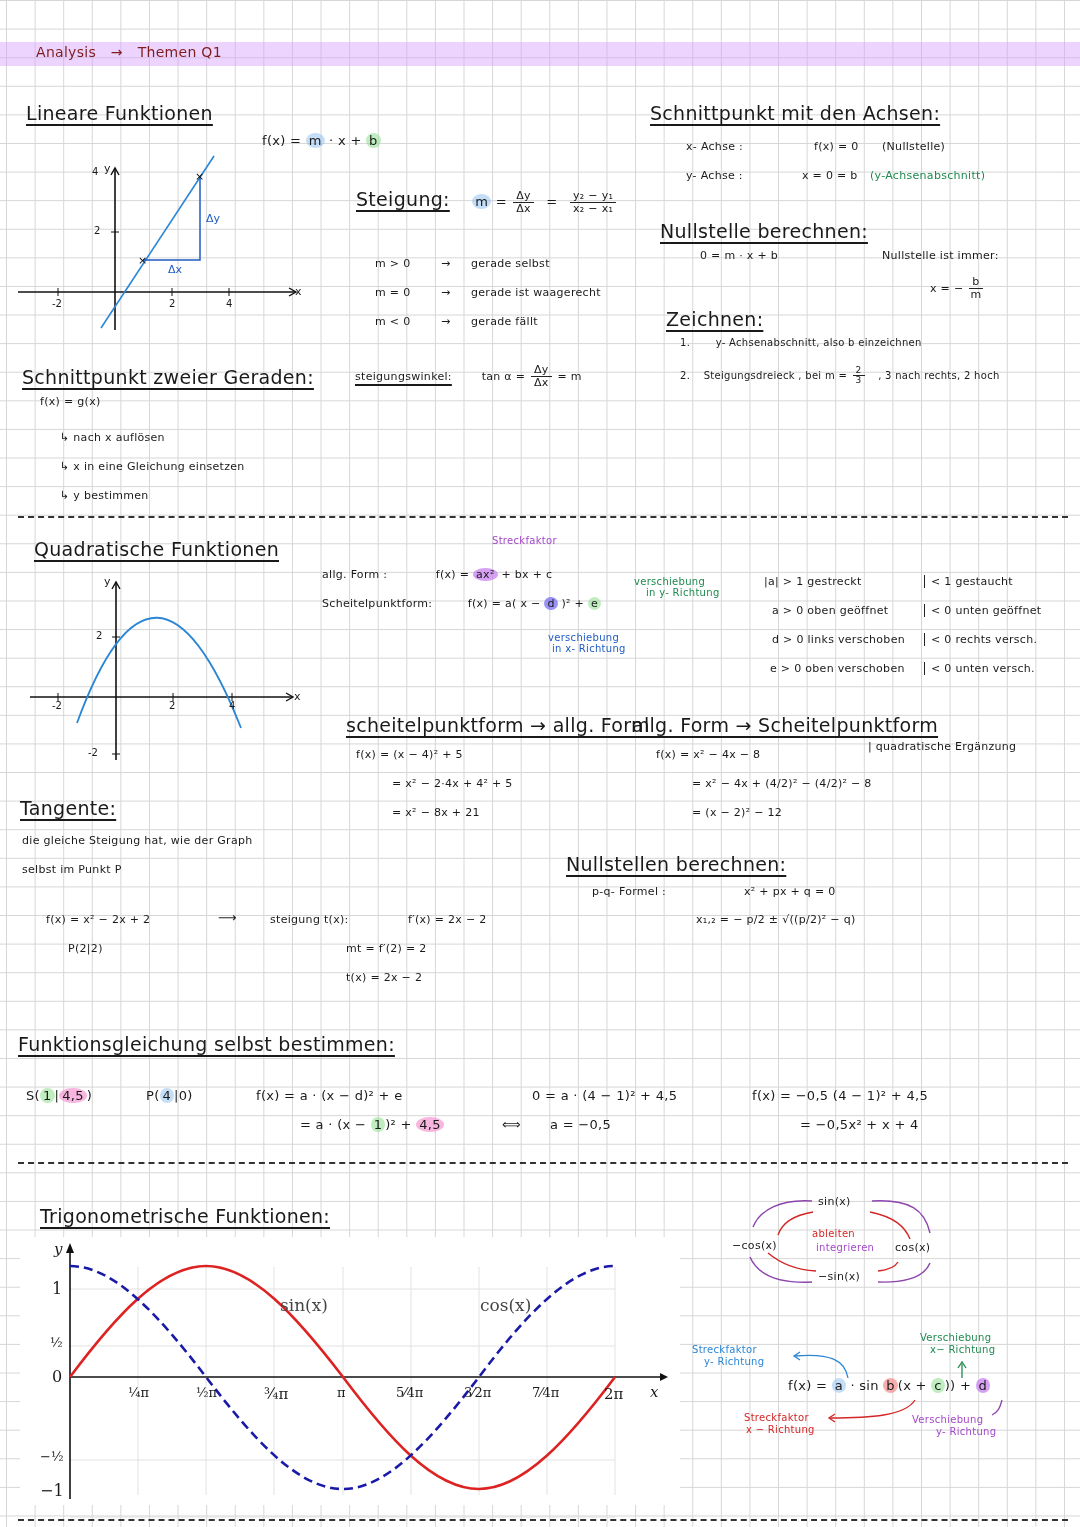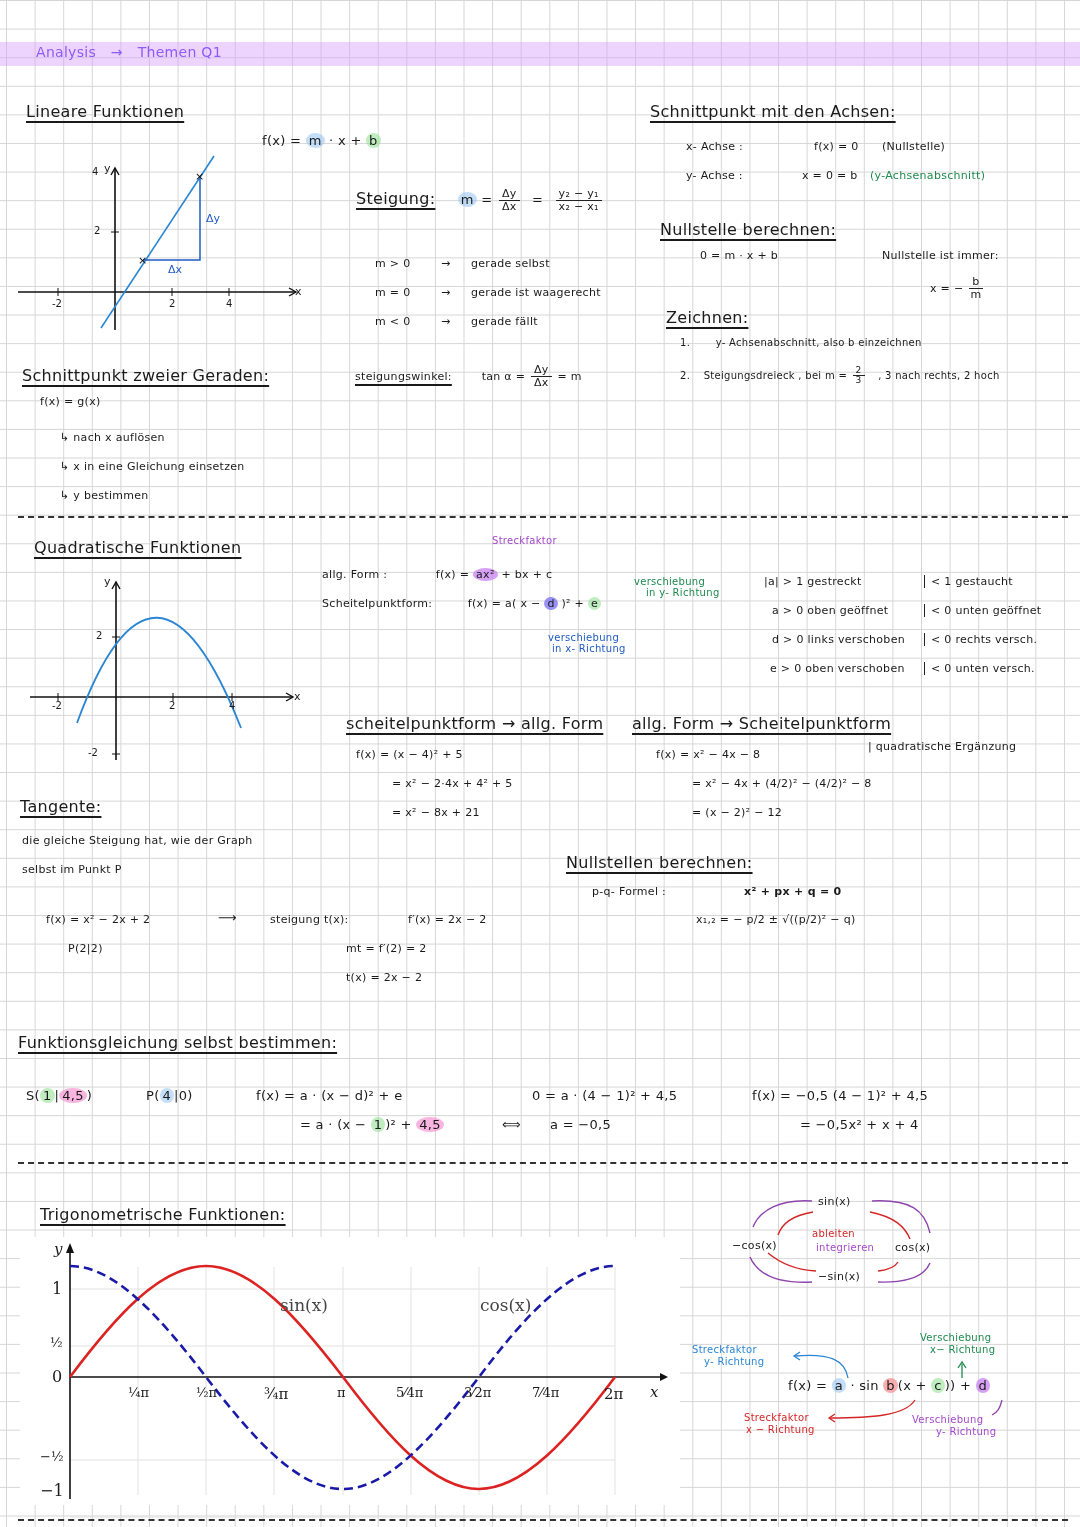--- a/index.html
+++ b/index.html
@@ -11,23 +11,23 @@
       linear-gradient(to bottom, #d6d6d6 1px, transparent 1px);
     background-size: 28.6px 28.6px;
     background-position: 6px 0px;
     font-family: "DejaVu Sans", sans-serif;
     color:#1a1a1a;
   }
   .abs { position:absolute; white-space:nowrap; }
   .hand { font-family:"DejaVu Sans", sans-serif; font-size:13px; letter-spacing:0.3px; }
   .small { font-size:11px; }
   .tiny { font-size:10px; }
-  .heading { text-decoration: underline; text-underline-offset:4px; text-decoration-thickness:1.5px; font-size:16px; }
+  .heading { text-decoration: underline; text-underline-offset:4px; text-decoration-thickness:1.5px; font-size:19px; }
   .header-band { position:absolute; left:0; top:42px; width:1080px; height:24px; background:rgba(214,160,255,0.45); }
-  .pink { color:#8b5cf6; }
+  .pink { color:#7f1d1d; }
   .purple { color:#a349c9; }
   .blue { color:#1f5bc4; }
   .green { color:#1e8a4e; }
   .red { color:#d42626; }
   .hl { border-radius:50%; padding:0 3px; }
   .hl-blue { background:rgba(150,195,240,0.55); }
   .hl-green { background:rgba(150,225,150,0.6); }
   .hl-purple { background:rgba(200,130,240,0.75); }
   .hl-violet { background:rgba(120,110,240,0.75); }
   .hl-pink { background:rgba(245,150,210,0.7); }
@@ -229,21 +229,21 @@
 <div class="abs hand small" style="left:46px;top:913px;">f(x) = x² − 2x + 2</div>
 <div class="abs hand small" style="left:68px;top:942px;">P(2|2)</div>
 <div class="abs hand" style="left:218px;top:910px;">⟶</div>
 <div class="abs hand small" style="left:270px;top:913px;">steigung t(x):</div>
 <div class="abs hand small" style="left:408px;top:913px;">f′(x) = 2x − 2</div>
 <div class="abs hand small" style="left:346px;top:942px;">mt = f′(2) = 2</div>
 <div class="abs hand small" style="left:346px;top:971px;">t(x) = 2x − 2</div>
 
 <div class="abs hand heading small" style="left:566px;top:853px;">Nullstellen berechnen:</div>
 <div class="abs hand small" style="left:592px;top:885px;">p-q- Formel :</div>
-<div class="abs hand small" style="left:744px;top:885px;font-weight:bold;">x² + px + q = 0</div>
+<div class="abs hand small" style="left:744px;top:885px;">x² + px + q = 0</div>
 <div class="abs hand small" style="left:696px;top:913px;">x₁,₂ = − p/2 ± √((p/2)² − q)</div>
 
 <div class="abs hand heading small" style="left:18px;top:1033px;">Funktionsgleichung selbst bestimmen:</div>
 <div class="abs hand" style="left:26px;top:1088px;">
   <span>S(</span><span class="hl hl-green">1</span><span>|</span><span class="hl hl-pink">4,5</span><span>)</span>
 </div>
 <div class="abs hand" style="left:146px;top:1088px;">
   <span>P(</span><span class="hl hl-blue">4</span><span>|0)</span>
 </div>
 <div class="abs hand" style="left:256px;top:1088px;">f(x) = a · (x − d)² + e</div>

